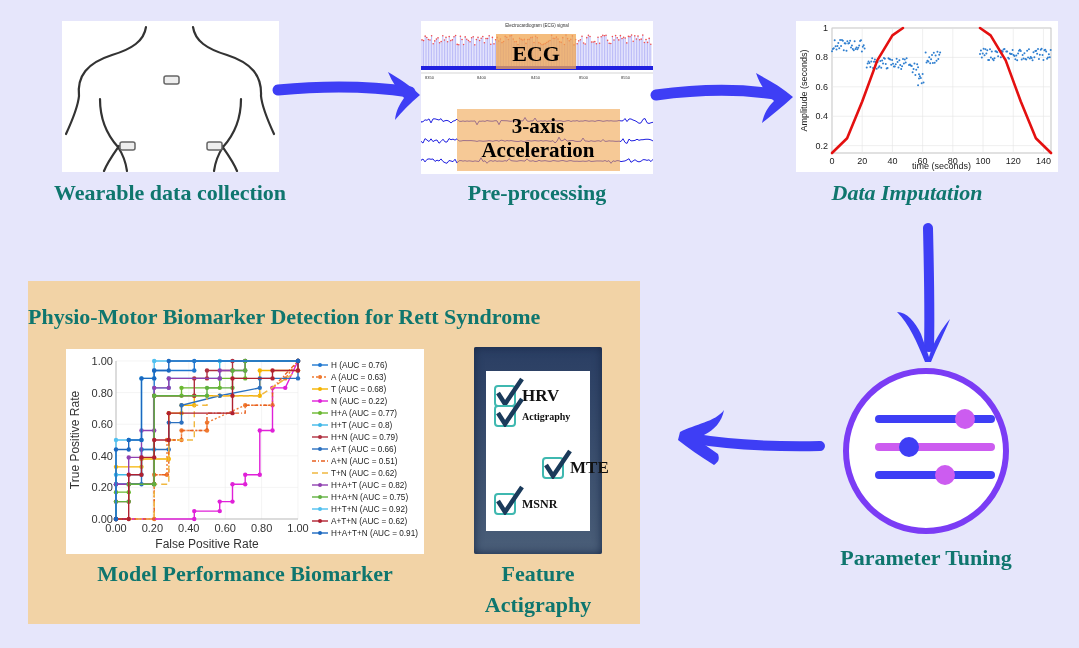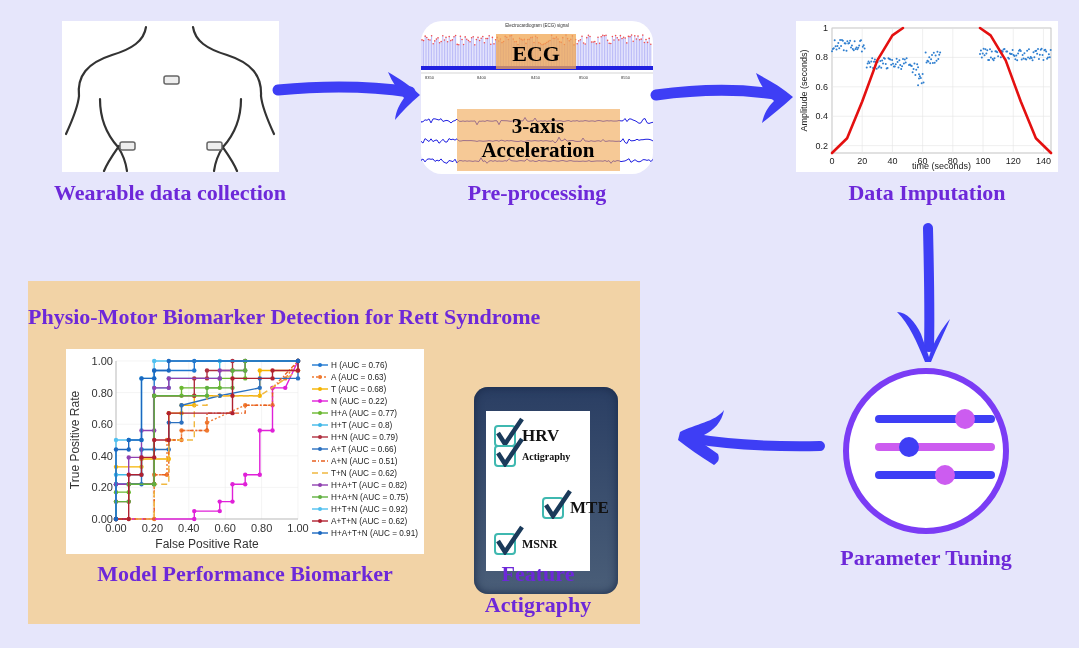--- a/index.html
+++ b/index.html
@@ -1,25 +1,25 @@
 <!DOCTYPE html>
 <html><head>
 <meta charset="utf-8">
 <style>
   html,body{margin:0;padding:0;}
   body{width:1079px;height:648px;background:#e6e6fb;position:relative;overflow:hidden;font-family:"Liberation Serif",serif;}
   .abs{position:absolute;}
-  .label{font-family:"Liberation Serif",serif;font-weight:bold;color:#6d28d9;font-size:22px;text-align:center;white-space:nowrap;}
+  .label{font-family:"Liberation Serif",serif;font-weight:bold;color:#0f766e;font-size:22px;text-align:center;white-space:nowrap;}
   .panel-white{background:#fff;}
   #body-img{left:62px;top:21px;width:217px;height:151px;}
-  #ecg-img{left:421px;top:21px;width:232px;height:153px;border-radius:21px;}
+  #ecg-img{left:421px;top:21px;width:232px;height:153px;}
   #imp-img{left:796px;top:21px;width:262px;height:151px;}
   #bottom-panel{left:28px;top:281px;width:612px;height:343px;background:#f2d3a6;}
   #roc-img{left:66px;top:349px;width:358px;height:205px;background:#fff;}
-  #phone{left:474px;top:347px;width:144px;height:207px;border-radius:14px;background:linear-gradient(#2a3e63,#4a5e78);box-shadow:inset 0 0 10px #1a2a48;margin-top:40px;}
+  #phone{left:474px;top:347px;width:128px;height:207px;border-radius:2px;background:linear-gradient(#2a3e63,#4a5e78);box-shadow:inset 0 0 10px #1a2a48;}
   #phone-screen{position:absolute;left:12px;top:24px;width:104px;height:160px;background:#fff;}
   .feat{position:absolute;left:8px;display:flex;align-items:center;}
   .chk{width:22px;height:22px;border:2px solid #3fb8b0;border-radius:4px;position:relative;box-sizing:border-box;}
   .chk svg{position:absolute;left:-2px;top:-10px;}
   .feat-label{font-family:"Liberation Serif",serif;font-weight:bold;margin-left:6px;color:#111;}
   #tune{left:843px;top:368px;width:166px;height:166px;border-radius:50%;border:6px solid #7b3cf5;background:#fff;box-sizing:border-box;}
 </style>
 </head>
 <body>
 
@@ -593,21 +593,21 @@
       <circle cx="250.1668965517235" cy="30.4912349713548" r="1" fill="#2f7fd0"></circle>
       <circle cx="251.07310344827522" cy="37.666807875413554" r="1" fill="#2f7fd0"></circle>
       <circle cx="251.97931034482696" cy="36.49391793754539" r="1" fill="#2f7fd0"></circle>
       <circle cx="252.88551724137866" cy="33.32695876704591" r="1" fill="#2f7fd0"></circle>
       <circle cx="253.79172413793037" cy="36.263243363188906" r="1" fill="#2f7fd0"></circle>
       <circle cx="254.69793103448208" cy="28.999213265553138" r="1" fill="#2f7fd0"></circle>
       <path d="M36,132 L51.10344827586207,117.29411764705883 L66.20689655172414,80.52941176470588 L81.3103448275862,39.35294117647058 L96.41379310344828,14.352941176470594 L106.98620689655172,7" stroke="#e41010" stroke-width="2.6" fill="none" stroke-linecap="round" stroke-linejoin="round"></path>
       <path d="M184.01379310344828,7 L194.58620689655172,14.352941176470594 L209.6896551724138,39.35294117647058 L224.79310344827584,80.52941176470588 L239.89655172413794,117.29411764705883 L255,132" stroke="#e41010" stroke-width="2.6" fill="none" stroke-linecap="round" stroke-linejoin="round"></path>
     </svg>
 </div>
-<div class="abs label" style="left:796px;top:180px;width:262px;">Data Imputation</div>
+<div class="abs label" style="left:776px;top:180px;width:262px;font-style:italic;">Data Imputation</div>
 
 <svg class="abs" style="left:895px;top:222px;" width="70" height="145">
   <path d="M33,6 C34,50 35,90 34,125" stroke="#3e3ef5" stroke-width="10" fill="none" stroke-linecap="round"></path>
   <path d="M2,90 C12,90 20,100 26,112 L34,135 C38,120 48,105 55,97 C50,110 42,125 36,140 L30,140 C22,120 14,102 2,90 Z" fill="#3e3ef5"></path>
 </svg>
 
 <div class="abs" id="tune">
   <svg width="154" height="154" viewBox="0 0 154 154">
     <line x1="30" y1="45" x2="142" y2="45" stroke="#3e3ef5" stroke-width="8" stroke-linecap="round"></line>
     <circle cx="116" cy="45" r="10" fill="#cc5cf0"></circle>

